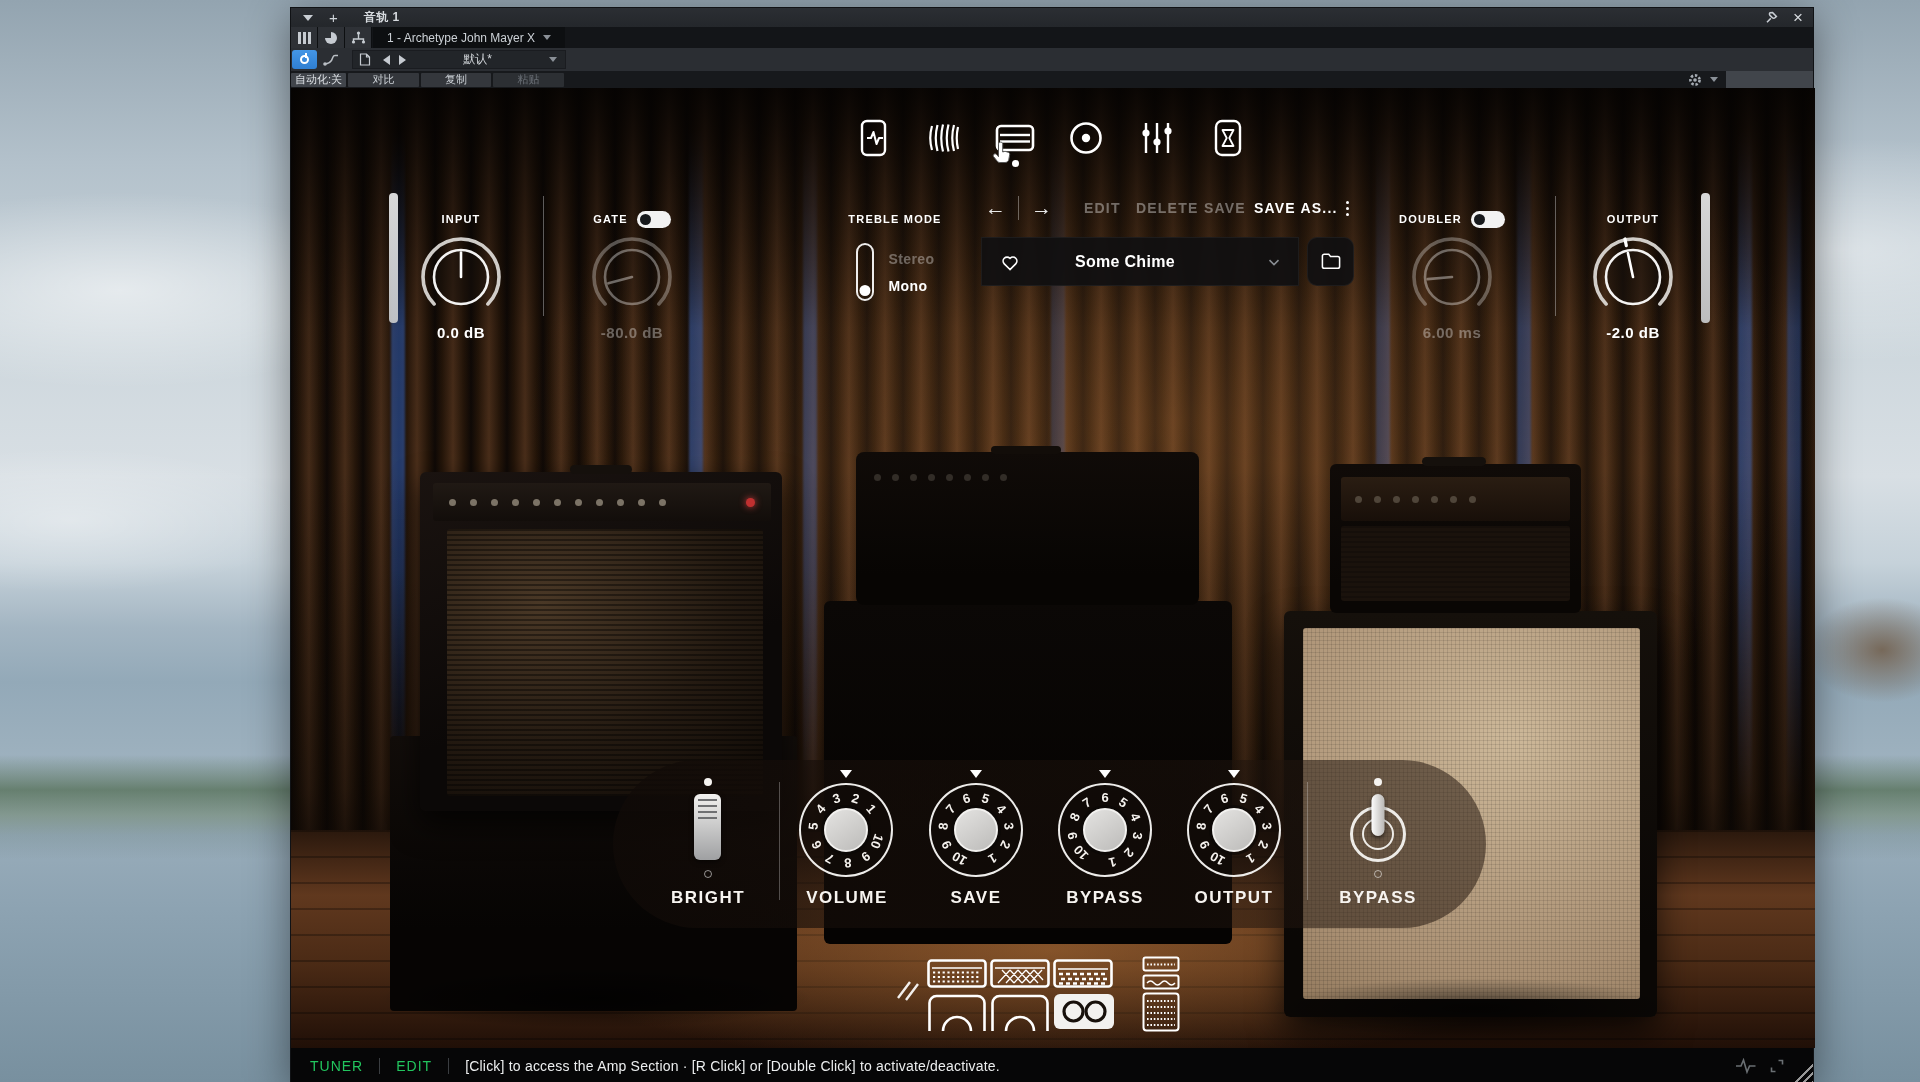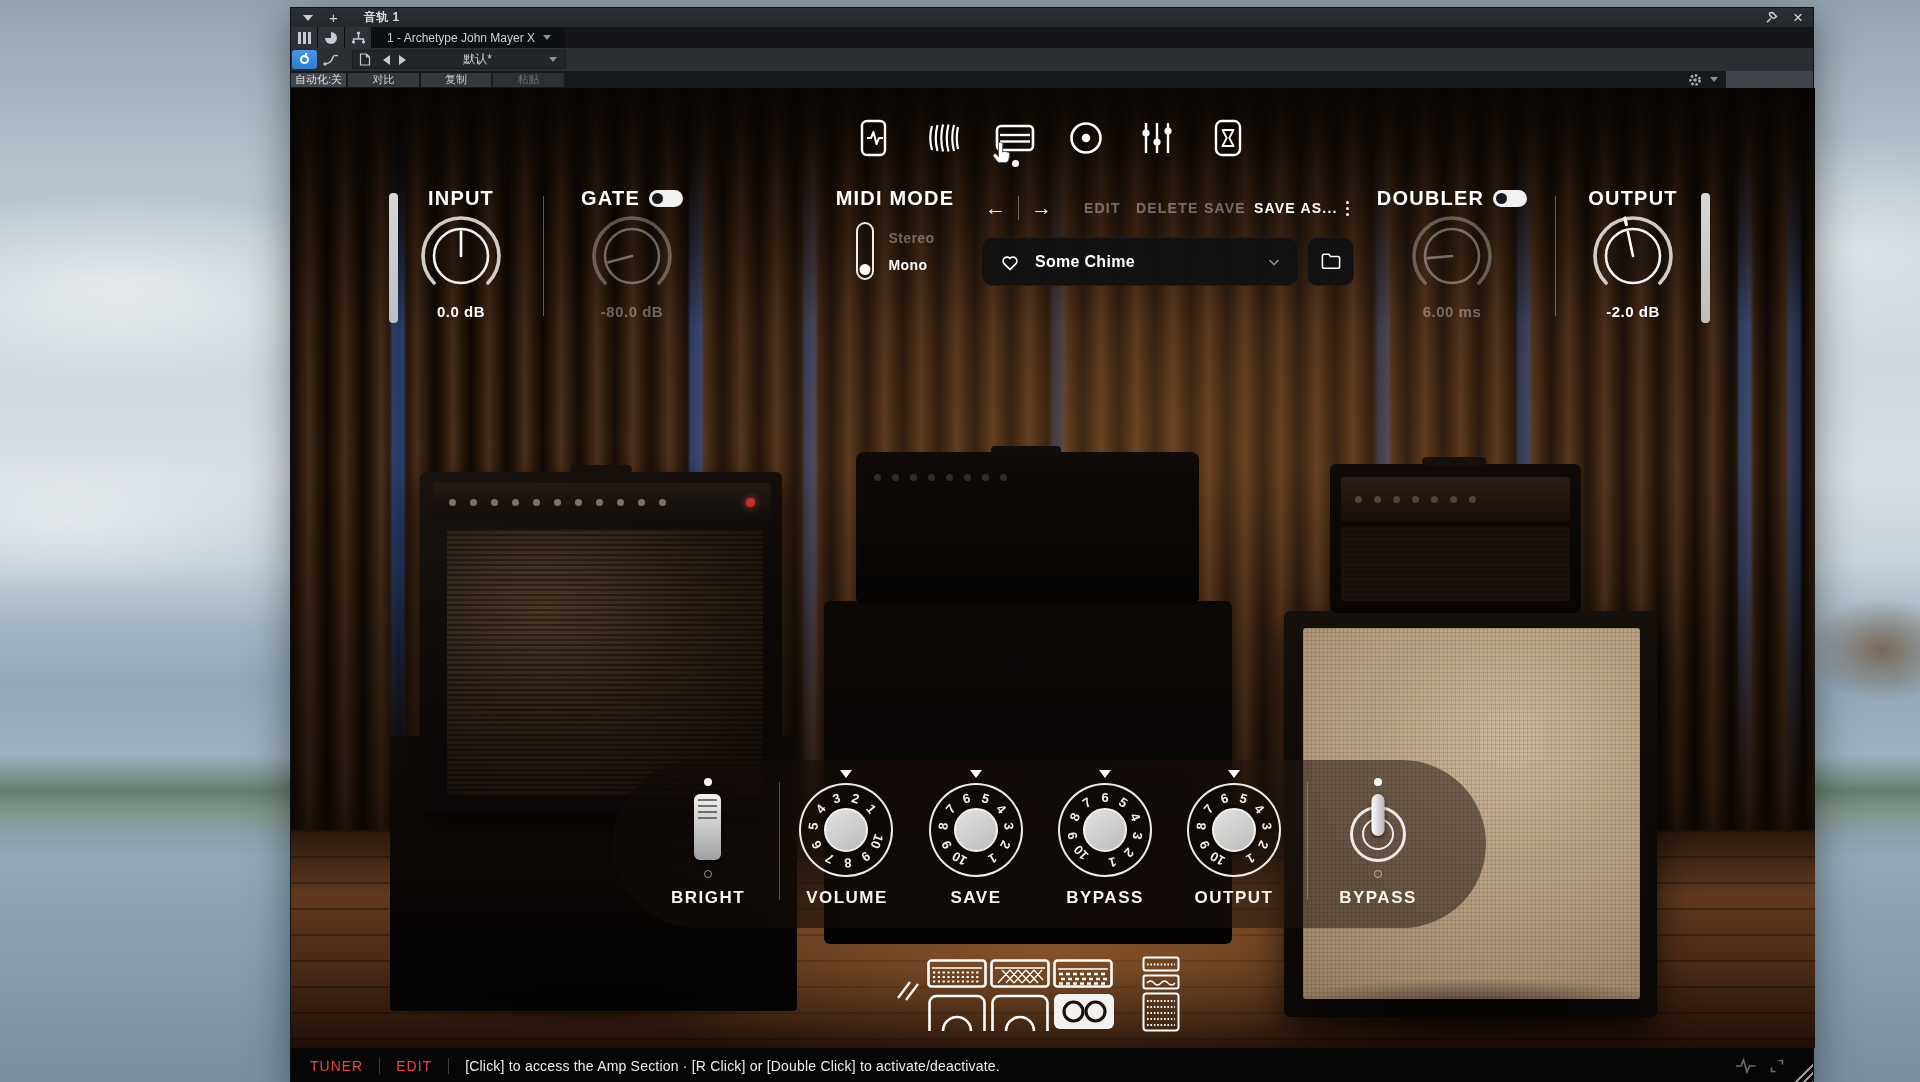--- a/index.html
+++ b/index.html
@@ -75,21 +75,21 @@
     background:repeating-linear-gradient(180deg, rgba(0,0,0,.4) 0 2px, transparent 2px 5px);}
   .knob-dot{width:7px;height:7px;border-radius:50%;background:rgba(205,195,175,.55);}
 
   
   .nav-ic{position:absolute;top:102px;width:46px;height:56px;display:flex;align-items:center;justify-content:center;z-index:12;}
   .nav-sel-bg{position:absolute;left:691px;top:97px;width:66px;height:65px;border-radius:14px;z-index:11;}
   .nav-dot{position:absolute;left:721px;top:152px;width:7px;height:7px;border-radius:50%;background:#fff;z-index:13;}
 
   
   .unit{position:absolute;top:181px;width:160px;display:flex;flex-direction:column;align-items:center;z-index:15;}
-  .klabel{height:18px;font-size:20px;font-weight:bold;letter-spacing:1.2px;color:#fff;display:flex;align-items:center;gap:9px;}
+  .klabel{height:18px;font-size:11px;font-weight:bold;letter-spacing:1.2px;color:#fff;display:flex;align-items:center;gap:9px;margin-top:21px;}
   .pknob{width:84px;height:84px;margin-top:7px;}
   .kvalue{margin-top:5px;font-size:15px;font-weight:bold;letter-spacing:.5px;color:#fff;}
   .dimtxt{color:rgba(255,255,255,.35);}
   .dim .pknob{opacity:.38;}
   .toggle{width:34px;height:17px;border-radius:9px;background:#f2f2f2;position:relative;}
   .toggle:before{content:"";position:absolute;left:3px;top:3px;width:11px;height:11px;border-radius:50%;background:#17191c;}
   .vmeter{position:absolute;top:185px;width:9px;height:130px;border-radius:4px;z-index:15;
     background:linear-gradient(180deg,#e8e9ea,#c9cbcd);opacity:.92;}
   .vsep{position:absolute;top:188px;width:1px;height:120px;background:rgba(210,210,212,.42);z-index:15;}
 
@@ -97,22 +97,22 @@
   .imode-pill:before{content:"";position:absolute;left:50%;bottom:3px;transform:translateX(-50%);width:11px;height:11px;border-radius:50%;background:#fff;}
   .imode-lbl{font-size:14px;font-weight:bold;letter-spacing:.4px;}
 
   .pnav{position:absolute;top:188px;z-index:15;color:#e8e8e8;font-size:21px;display:flex;align-items:center;}
   .pnav-sep{width:1px;height:24px;background:rgba(255,255,255,.35);margin:0 12px;}
   .pact{position:absolute;top:192px;z-index:15;font-size:14px;font-weight:bold;letter-spacing:1.2px;color:rgba(255,255,255,.38);}
   .pact.bright{color:#fff;}
   .vdots{position:absolute;top:193px;z-index:15;display:flex;flex-direction:column;gap:3px;}
   .vdots i{width:3px;height:3px;border-radius:50%;background:#fff;}
 
-  .preset-box{position:absolute;left:690px;top:229px;width:318px;height:49px;border-radius:12px;z-index:15;
-    background:rgba(17,16,17,.94);border:1px solid rgba(255,255,255,.05);display:flex;align-items:center;}
+  .preset-box{position:absolute;left:690px;top:229px;width:318px;height:49px;border-radius:0;z-index:15;
+    background:rgba(17,16,17,.94);border:1px solid rgba(255,255,255,.05);display:flex;align-items:center;gap:40px;}
   .preset-box .name{margin-left:14px;font-size:16px;font-weight:bold;color:#fff;letter-spacing:.3px;}
   .folder-box{position:absolute;left:1016px;top:229px;width:47px;height:49px;border-radius:10px;z-index:15;
     background:rgba(17,16,17,.94);border:1px solid rgba(255,255,255,.05);display:flex;align-items:center;justify-content:center;}
 
   
   #amp-panel{position:absolute;left:322px;top:752px;width:873px;height:168px;border-radius:84px;z-index:14;
     background:linear-gradient(90deg, rgba(16,10,7,.78), rgba(24,15,10,.6) 30%, rgba(28,18,12,.52) 65%, rgba(40,26,17,.55));}
   .ap-sep{position:absolute;top:22px;width:1px;height:118px;background:rgba(255,255,255,.28);}
   .ap-label{position:absolute;top:128px;width:140px;text-align:center;font-size:17px;font-weight:bold;letter-spacing:1.5px;color:#f7f4f0;}
   .dot-f{position:absolute;width:8px;height:8px;border-radius:50%;background:#f5f3f0;}
@@ -131,21 +131,21 @@
   .byp .ring-o{position:absolute;inset:0;border-radius:50%;border:3px solid rgba(246,244,241,.95);}
   .byp .ring-i{position:absolute;left:12px;top:12px;width:32px;height:32px;border-radius:50%;border:2.5px solid rgba(246,244,241,.95);}
   .byp .lever{position:absolute;left:50%;top:-12px;transform:translateX(-50%);width:13px;height:42px;border-radius:7px;
     background:linear-gradient(90deg,#fcfcfc,#b9b7b4);box-shadow:0 2px 4px rgba(0,0,0,.6);}
 
   
   .strip-ic{position:absolute;z-index:15;}
 
   
   #statusbar{position:absolute;left:0;top:1040px;width:100%;height:35px;background:#060607;display:flex;align-items:center;z-index:20;}
-  .sb-txt{font-size:14px;letter-spacing:1px;color:#ef4444;}
+  .sb-txt{font-size:14px;letter-spacing:1px;color:#22c55e;}
   .sb-sep{width:1px;height:16px;background:#3a3d41;margin:0 16px;}
   .sb-hint{font-size:14px;color:#eceeef;letter-spacing:.2px;}
   .grip{position:absolute;right:0;bottom:0;width:20px;height:20px;
     background:repeating-linear-gradient(315deg, rgba(200,200,200,.75) 0 2px, transparent 2px 6px);
     clip-path:polygon(100% 0, 100% 100%, 0 100%);}
 
   svg{display:block}
 </style>
 </head>
 <body>
@@ -393,21 +393,21 @@
           <circle cx="42" cy="42" r="27" fill="rgba(25,18,14,.45)" stroke="rgba(255,255,255,.95)" stroke-width="2.6"></circle>
           <line x1="42" y1="42" x2="42" y2="17.5" stroke="#fff" stroke-width="2.6" stroke-linecap="round" transform="rotate(-105 42 42)"></line>
         </svg>
       </div>
     <div class="kvalue dimtxt">-80.0 dB</div>
   </div>
 
 
   <div class="unit" style="left:524px">
     <div class="klabel">
-        <span>MIDI MODE</span>
+        <span>TREBLE MODE</span>
       </div>
     <div style="display:flex;align-items:center;gap:15px;margin-top:15px;">
       <div class="imode-pill"></div>
       <div style="display:flex;flex-direction:column;gap:11px;">
         <span class="imode-lbl dimtxt">Stereo</span>
         <span class="imode-lbl" style="color:#fff">Mono</span>
       </div>
     </div>
   </div>
 

